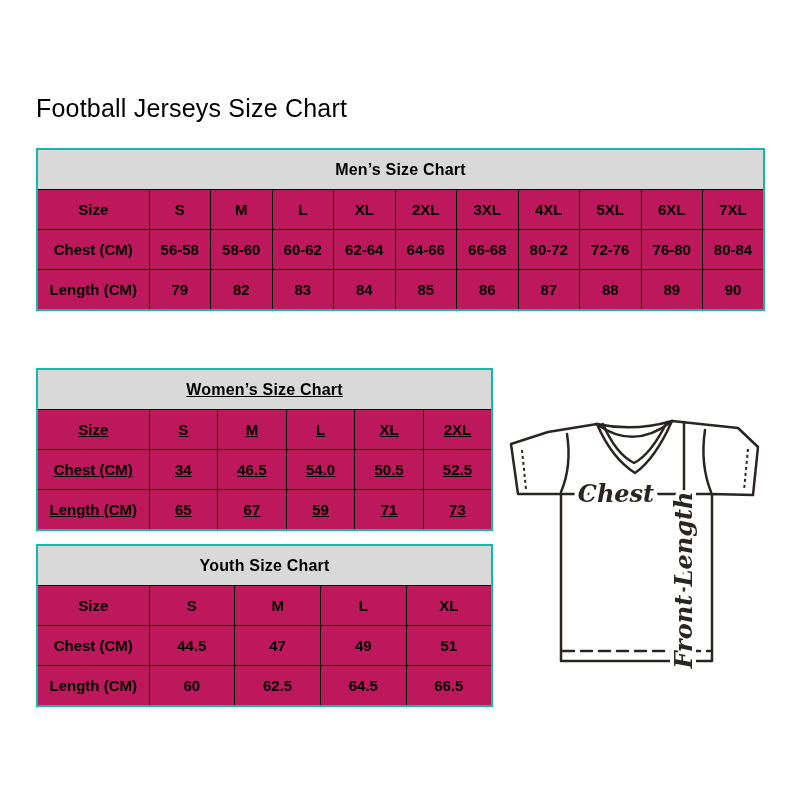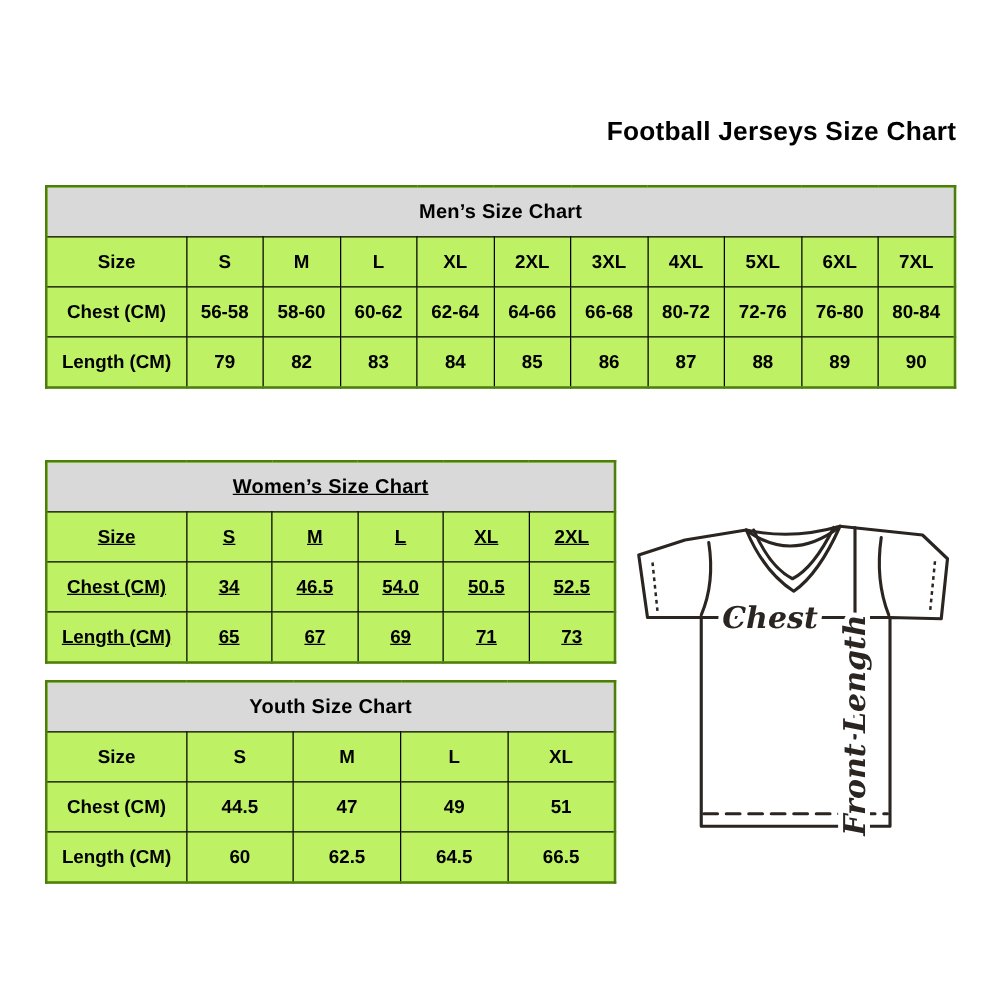--- a/index.html
+++ b/index.html
@@ -2,26 +2,26 @@
 <html><head>
 <meta charset="utf-8">
 <style>
   html,body{margin:0;padding:0;background:#ffffff;}
   .page{
     position:relative;width:800px;height:800px;background:#ffffff;
     font-family:"Liberation Sans",sans-serif;overflow:hidden;
   }
   .page-title{
     position:absolute;left:36px;top:94px;width:729px;margin:0;
-    text-align:right;font-size:21px;font-weight:bold;color:#000;
+    text-align:left;font-size:25px;font-weight:normal;color:#000;
     letter-spacing:.2px;
   }
   table{
     position:absolute;border-collapse:collapse;table-layout:fixed;
-    background:#bef264;border:2px solid #4d7c0f;
+    background:#be185d;border:2px solid #14b8a6;
   }
   td,th{
     border:1px solid #000;text-align:center;vertical-align:middle;
     font-weight:bold;font-size:15px;color:#000;padding:0;height:39px;
     font-family:"Liberation Sans",sans-serif;white-space:nowrap;overflow:hidden;
   }
   th.tbl-title{background:#d9d9d9;font-size:16px;letter-spacing:.2px;}
   col.label-col{width:112px;}
   #mens-table{left:36px;top:148px;width:729px;}
   #womens-table{left:36px;top:368px;width:457px;text-decoration:underline;}
@@ -127,21 +127,21 @@
           <td>34</td>
           <td>46.5</td>
           <td>54.0</td>
           <td>50.5</td>
           <td>52.5</td>
         </tr>
         <tr>
           <td>Length (CM)</td>
           <td>65</td>
           <td>67</td>
-          <td>69</td>
+          <td>59</td>
           <td>71</td>
           <td>73</td>
         </tr>
       </tbody>
     </table>
   <table id="youth-table">
       <colgroup>
         <col class="label-col">
         <col>
         <col>

